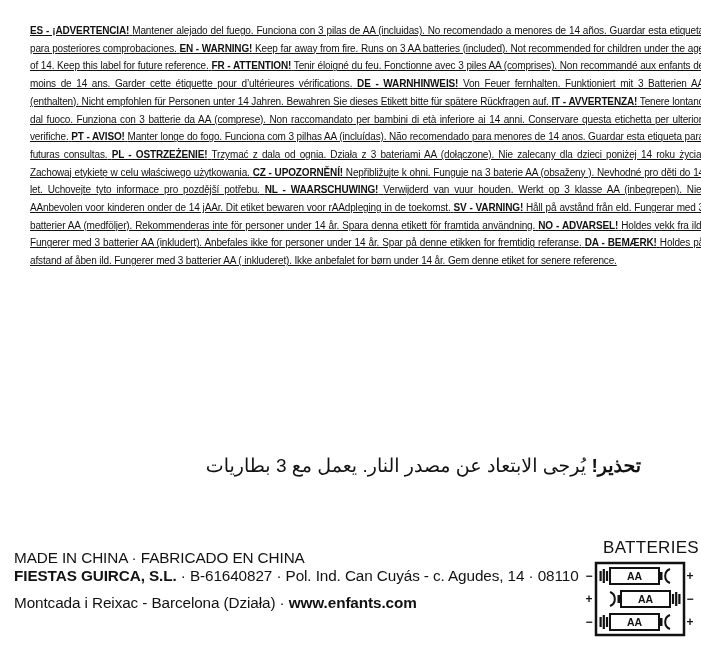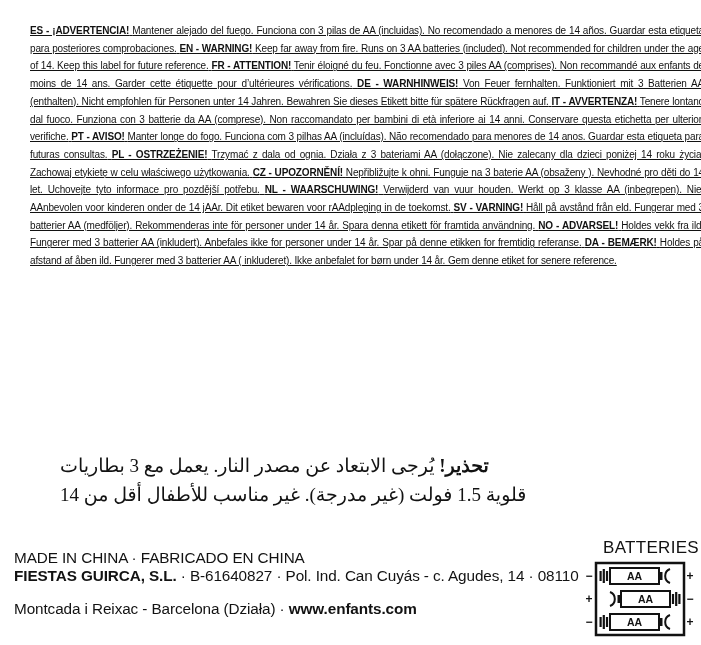--- a/index.html
+++ b/index.html
@@ -27,39 +27,39 @@
     text-decoration: underline;
   }
   .warnings b { font-weight: 700; }
 
   
   .arabic {
     position: absolute;
     left: 60px;
     right: 60px;
     top: 452px;
-    text-align: left;
+    text-align: right;
     direction: rtl;
-    font-family: Liberation Serif, serif;
+    font-family: Liberation Sans, sans-serif;
     font-size: 19px;
     line-height: 28.5px;
   }
   .arabic b { font-weight: 700; }
 
   
   .footer {
     position: absolute;
     left: 14px;
     top: 549px;
     width: 565px;
     font-size: 15.3px;
     letter-spacing: -0.1px;
   }
   .footer .made-line { }
-  .footer .company-line { margin-bottom: 15px; }
+  .footer .company-line { margin-bottom: 9px; }
   .footer b { font-weight: 700; }
 
   
   .battery {
     position: absolute;
     right: 2px;
     top: 538px;
     width: 118px;
     text-align: right;
   }
@@ -98,21 +98,20 @@
     <b>SV - VARNING!</b>
     <span>Håll på avstånd från eld. Fungerar med 3 batterier AA (medföljer). Rekommenderas inte för personer under 14 år. Spara denna etikett för framtida användning.</span>
     <b>NO - ADVARSEL!</b>
     <span>Holdes vekk fra ild. Fungerer med 3 batterier AA (inkludert). Anbefales ikke for personer under 14 år. Spar på denne etikken for fremtidig referanse.</span>
     <b>DA - BEMÆRK!</b>
     <span>Holdes på afstand af åben ild. Fungerer med 3 batterier AA ( inkluderet). Ikke anbefalet for børn under 14 år. Gem denne etiket for senere reference.</span>
   </p>
 
   <div class="arabic" dir="rtl">
     <div><b>تحذير!</b> <span>يُرجى الابتعاد عن مصدر النار. يعمل مع 3 بطاريات</span></div>
-    <div>قلوية 1.5 فولت (غير مدرجة). غير مناسب للأطفال أقل من 14</div>
   </div>
 
   <div class="footer">
     <div class="made-line">MADE IN CHINA · FABRICADO EN CHINA</div>
     <div class="company-line"><b>FIESTAS GUIRCA, S.L.</b><span> · B-61640827 · Pol. Ind. Can Cuyás - c. Agudes, 14 · 08110</span></div>
     <div class="addr-line"><span>Montcada i Reixac - Barcelona (Działa) · </span><b>www.enfants.com</b></div>
   </div>
 
   <div class="battery">
     <div class="bat-title">BATTERIES</div>

